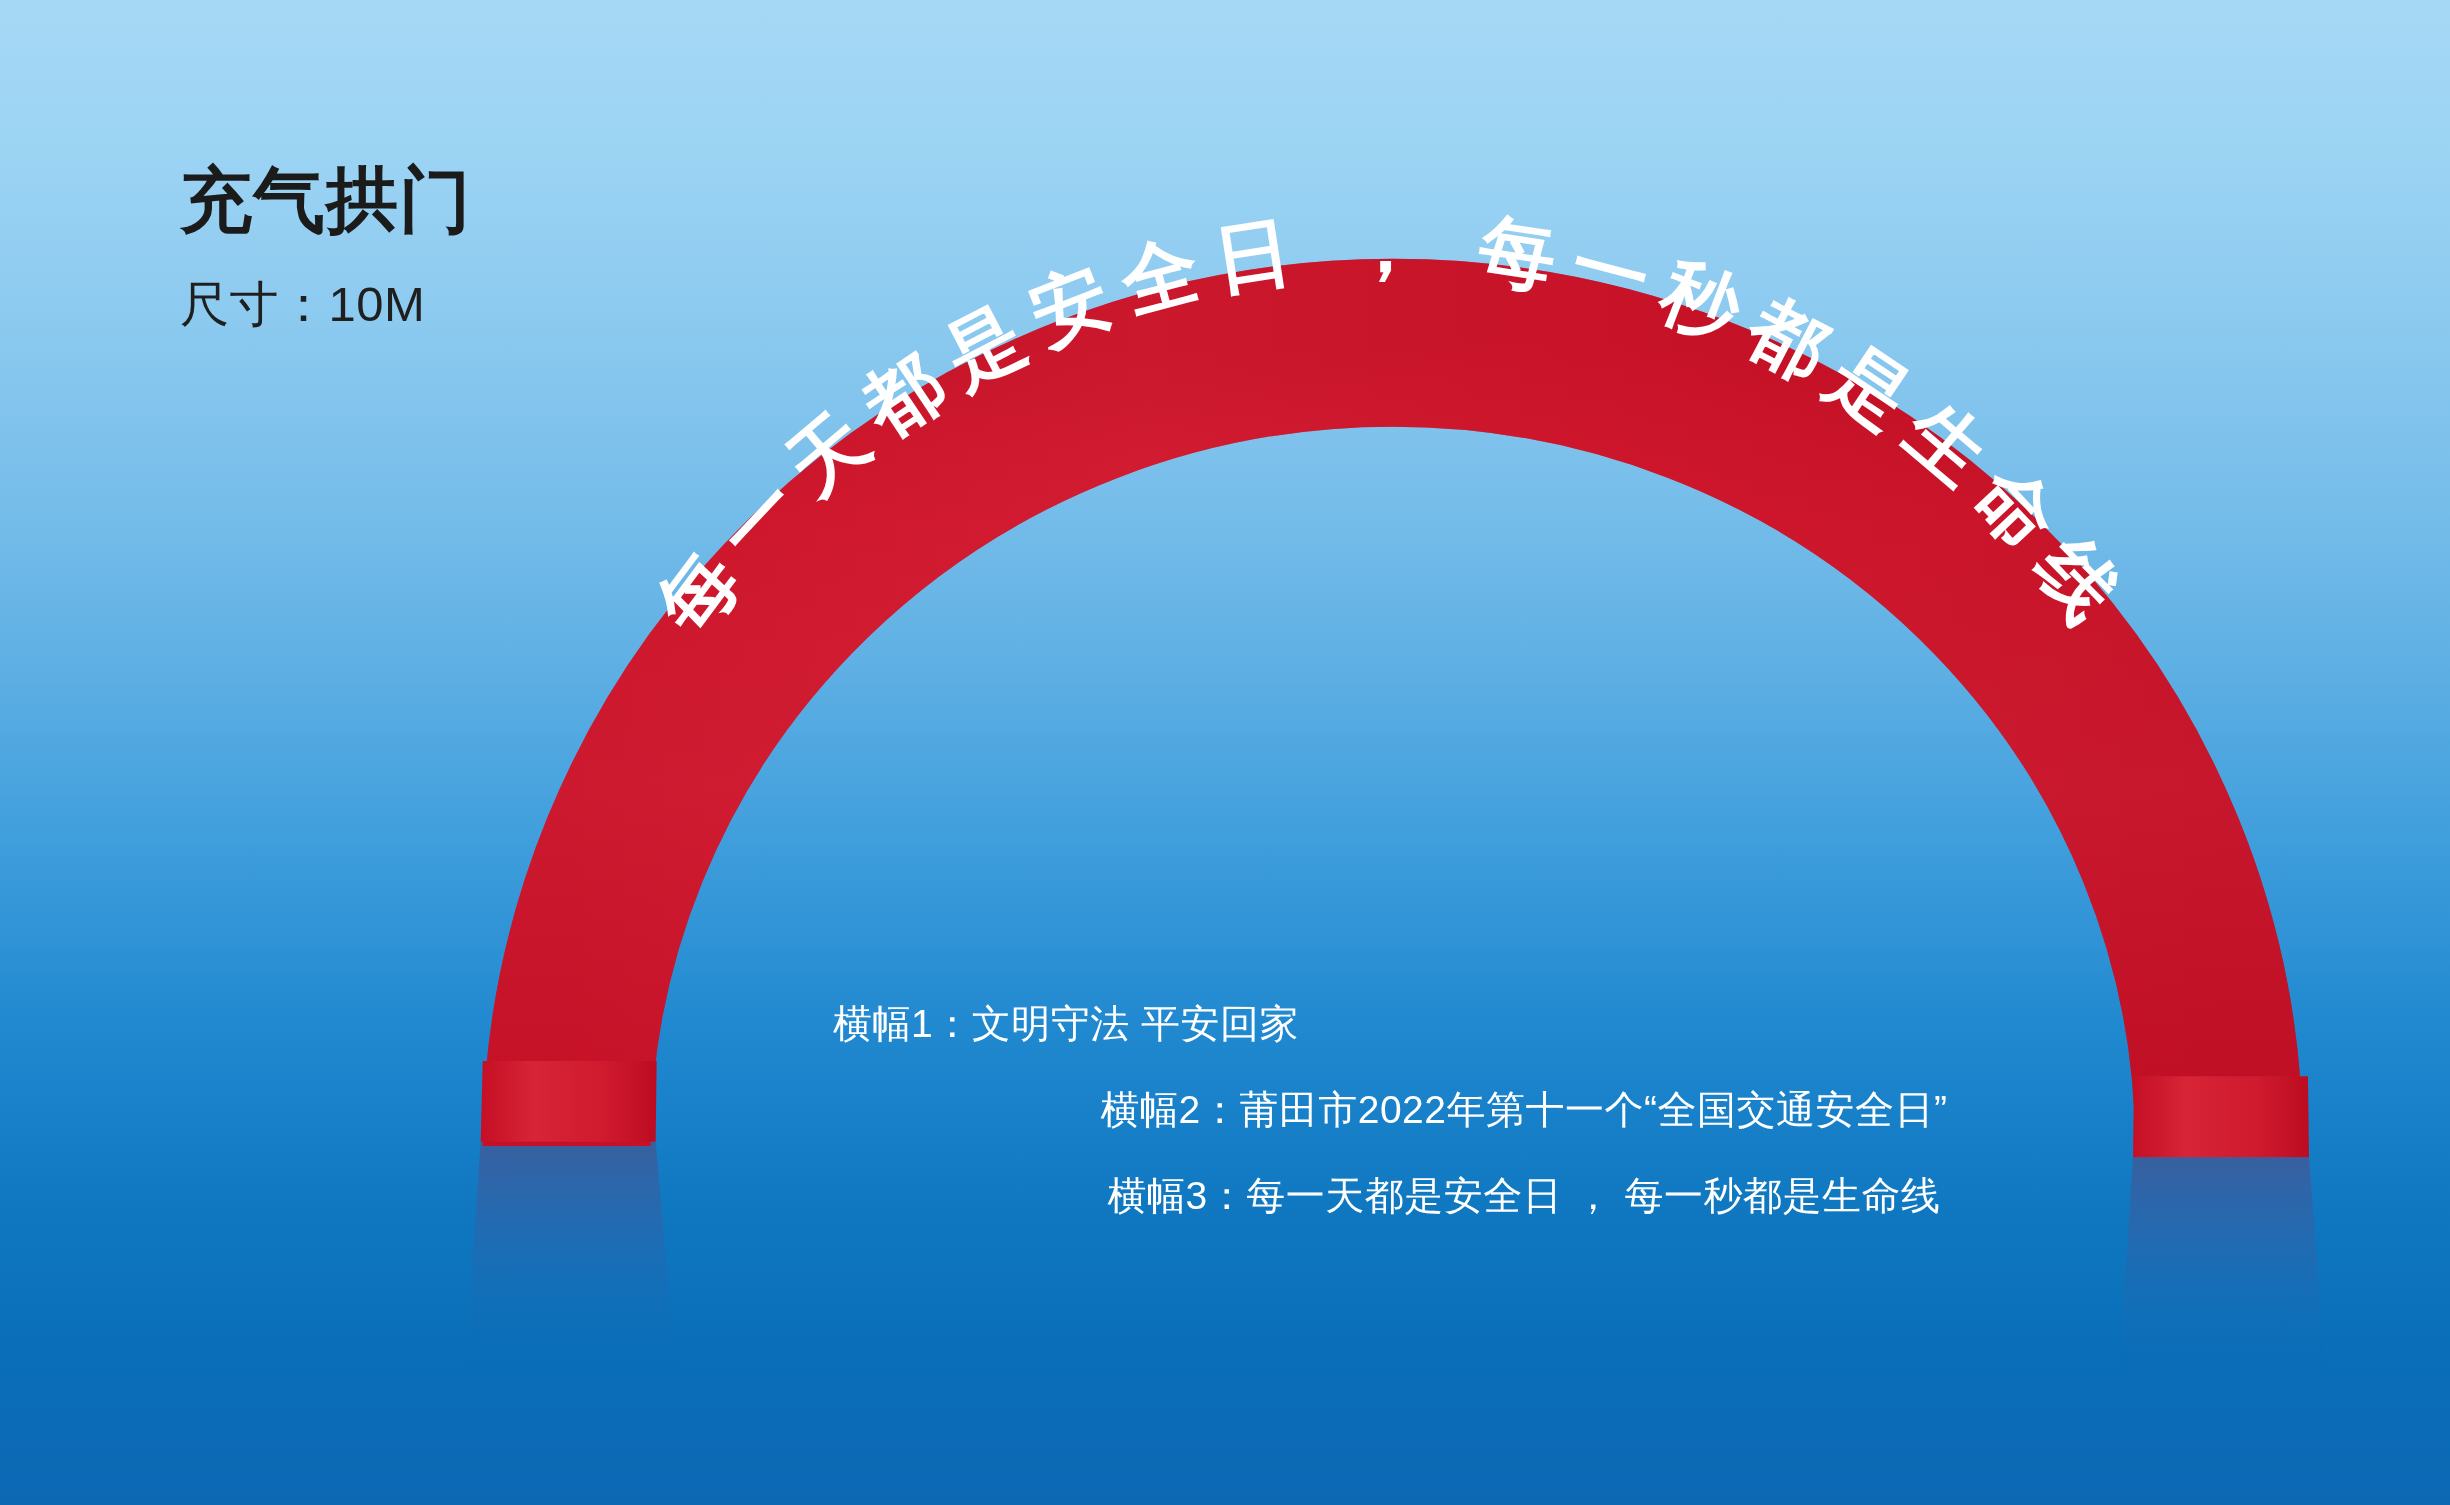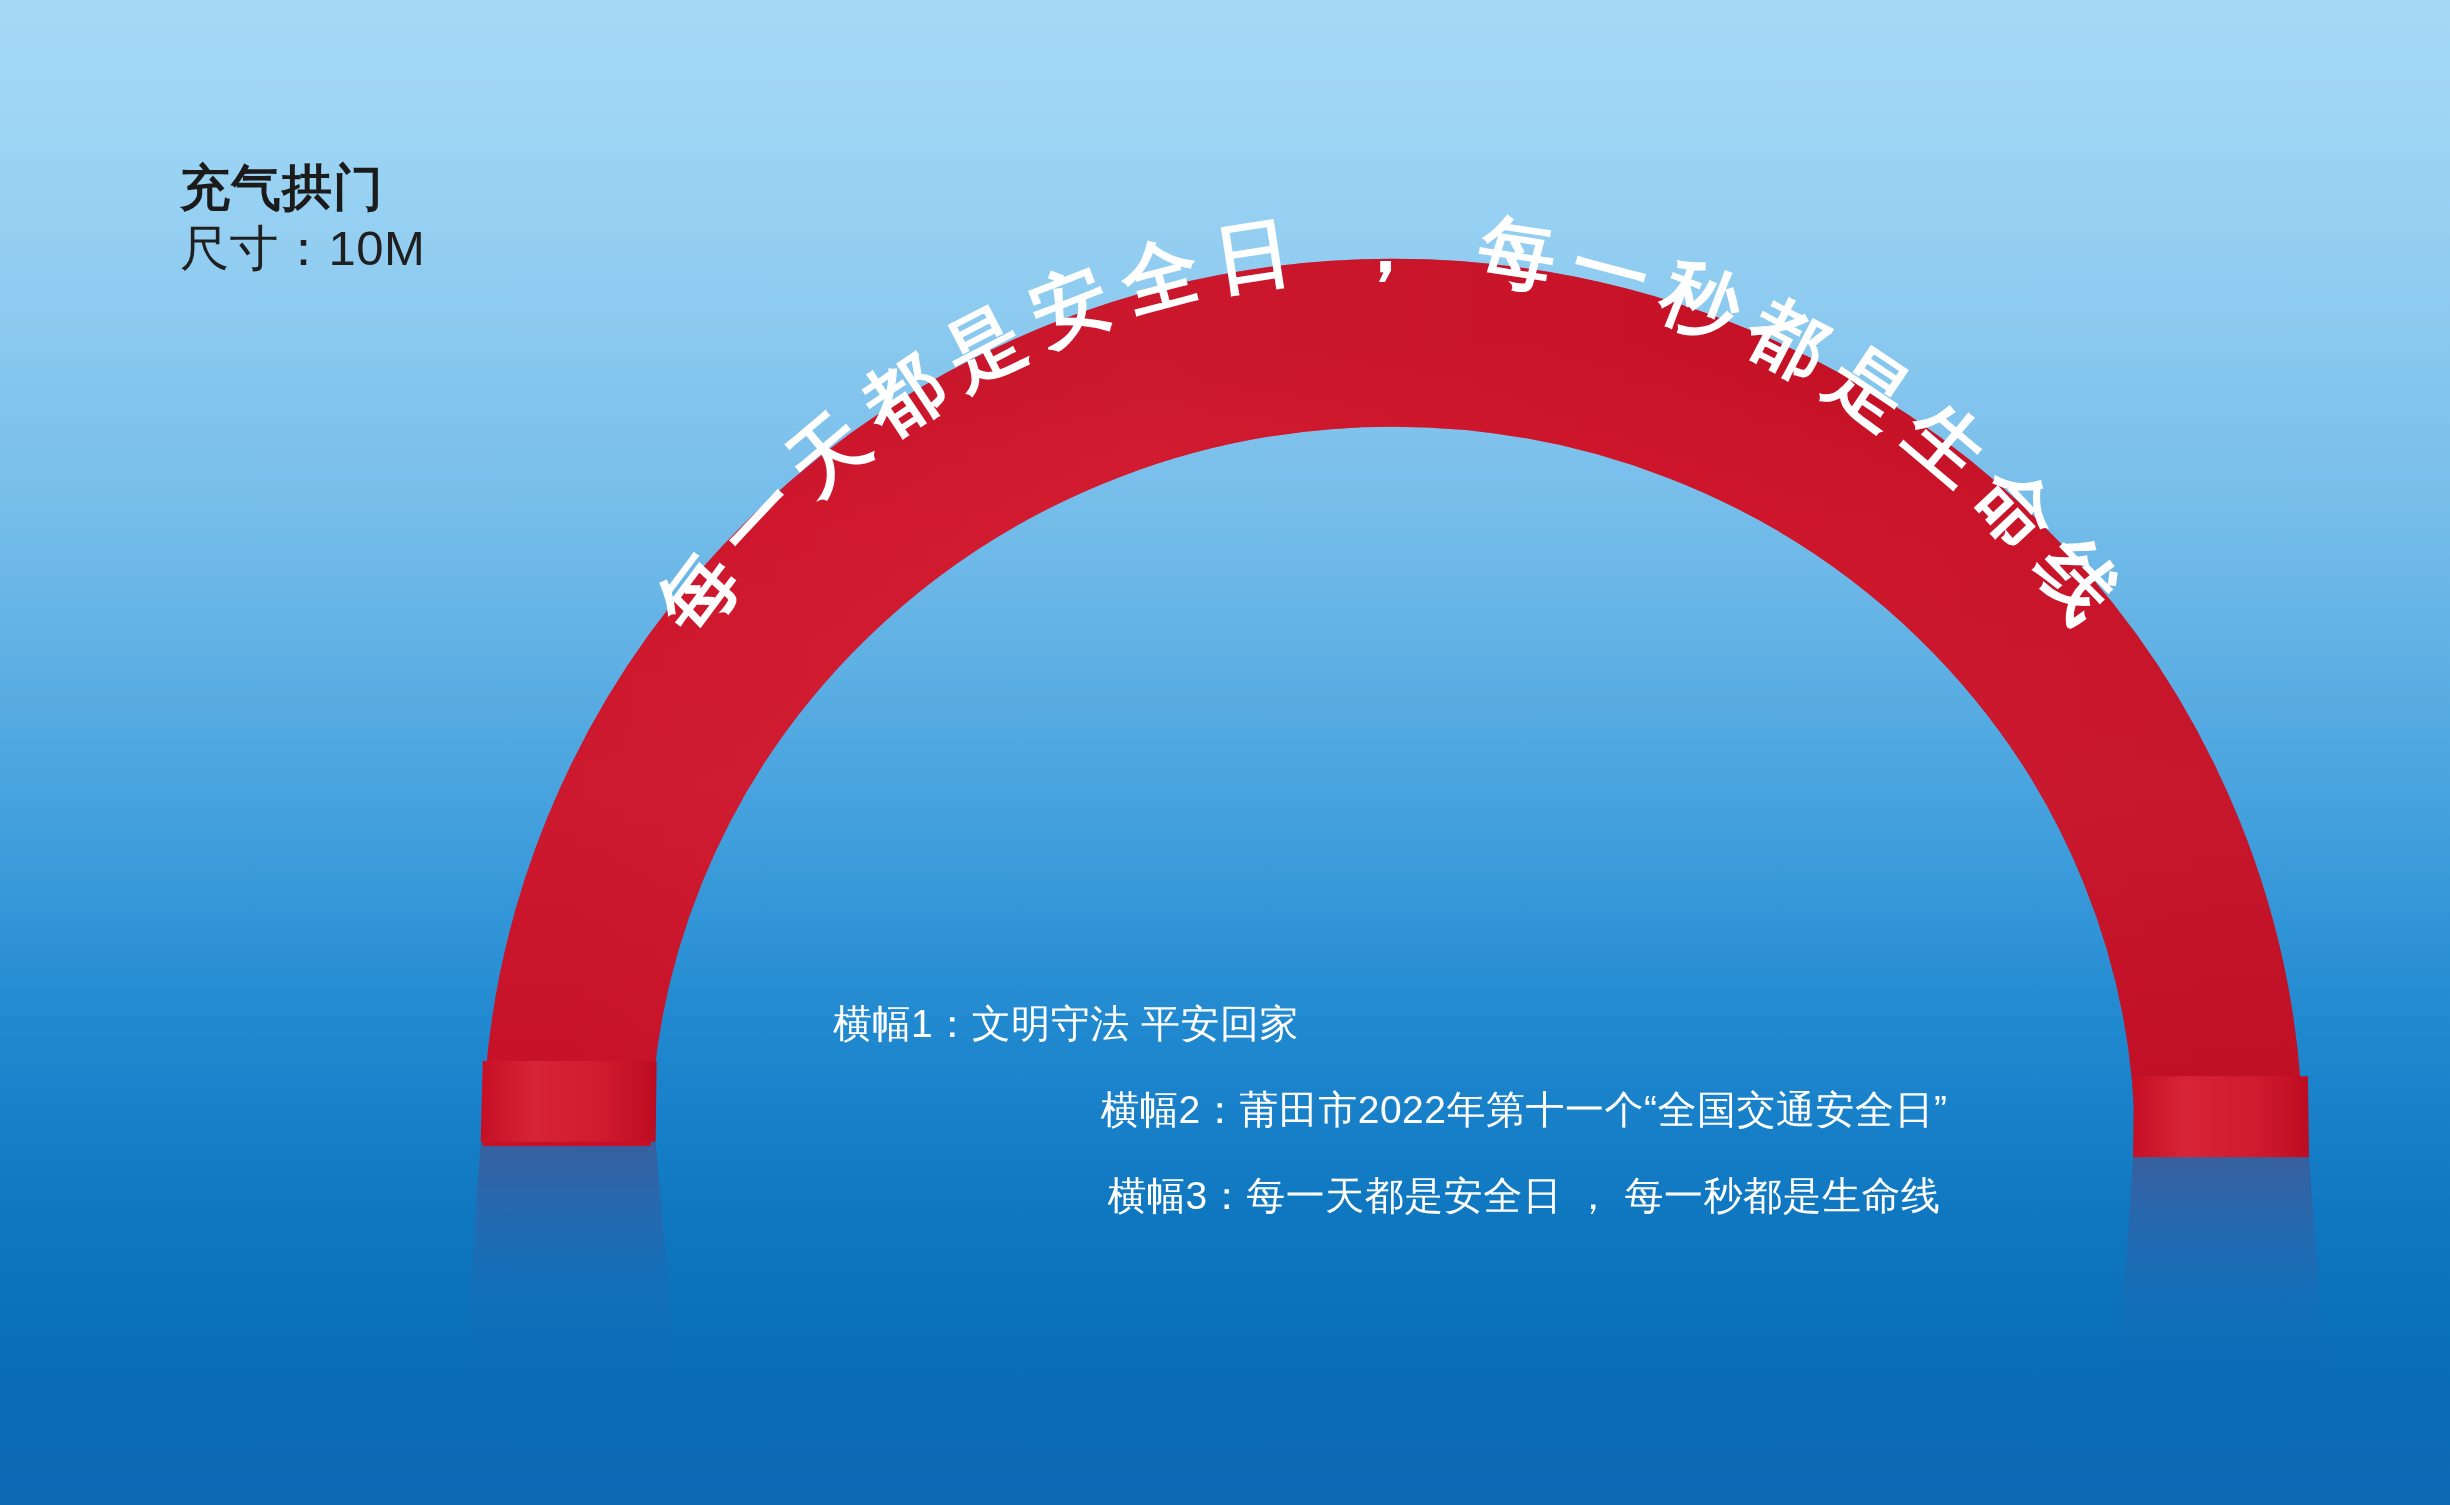--- a/index.html
+++ b/index.html
@@ -27,36 +27,36 @@
   }
 
   
   #spec-block {
     position: absolute;
     left: 180px;
     top: 160px;
     width: 563px;
   }
   #page-title {
-    font-size: 50px;
+    font-size: 72px;
     font-weight: 700;
     color: #1b1b1b;
     letter-spacing: 1px;
     line-height: 1.12;
     margin: 0;
     white-space: nowrap;
   }
   .spec-row {
     font-size: 49px;
     color: #1f1f1f;
     line-height: 1.0;
     white-space: nowrap;
     margin: 0;
   }
-  #spec-size { margin-top: 8px; }
+  #spec-size { margin-top: 39px; }
   #spec-qty  { margin-top: 44px; }
   .spec-label { letter-spacing: 0.5px; }
   .spec-value { letter-spacing: 0.5px; }
 
   
   #arch-wrap {
     position: absolute;
     left: 0;
     top: 0;
     width: 2450px;

